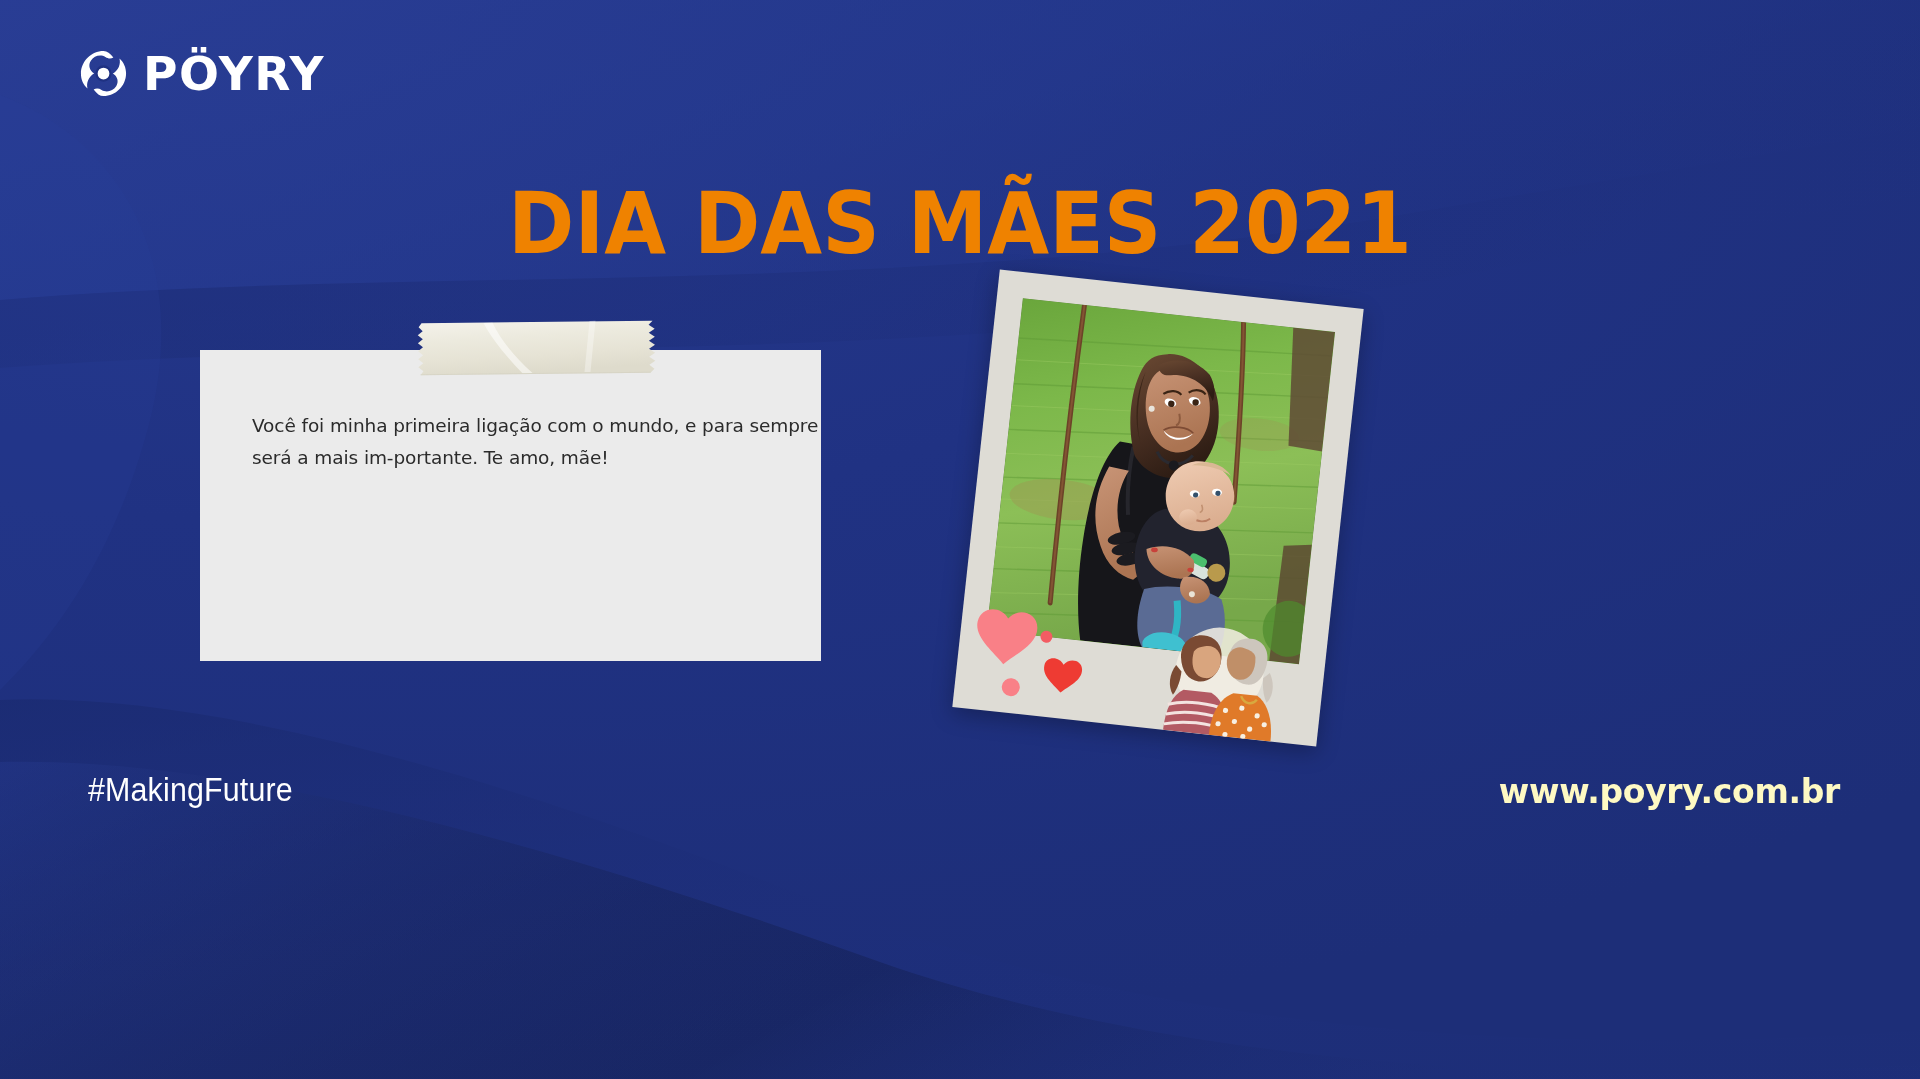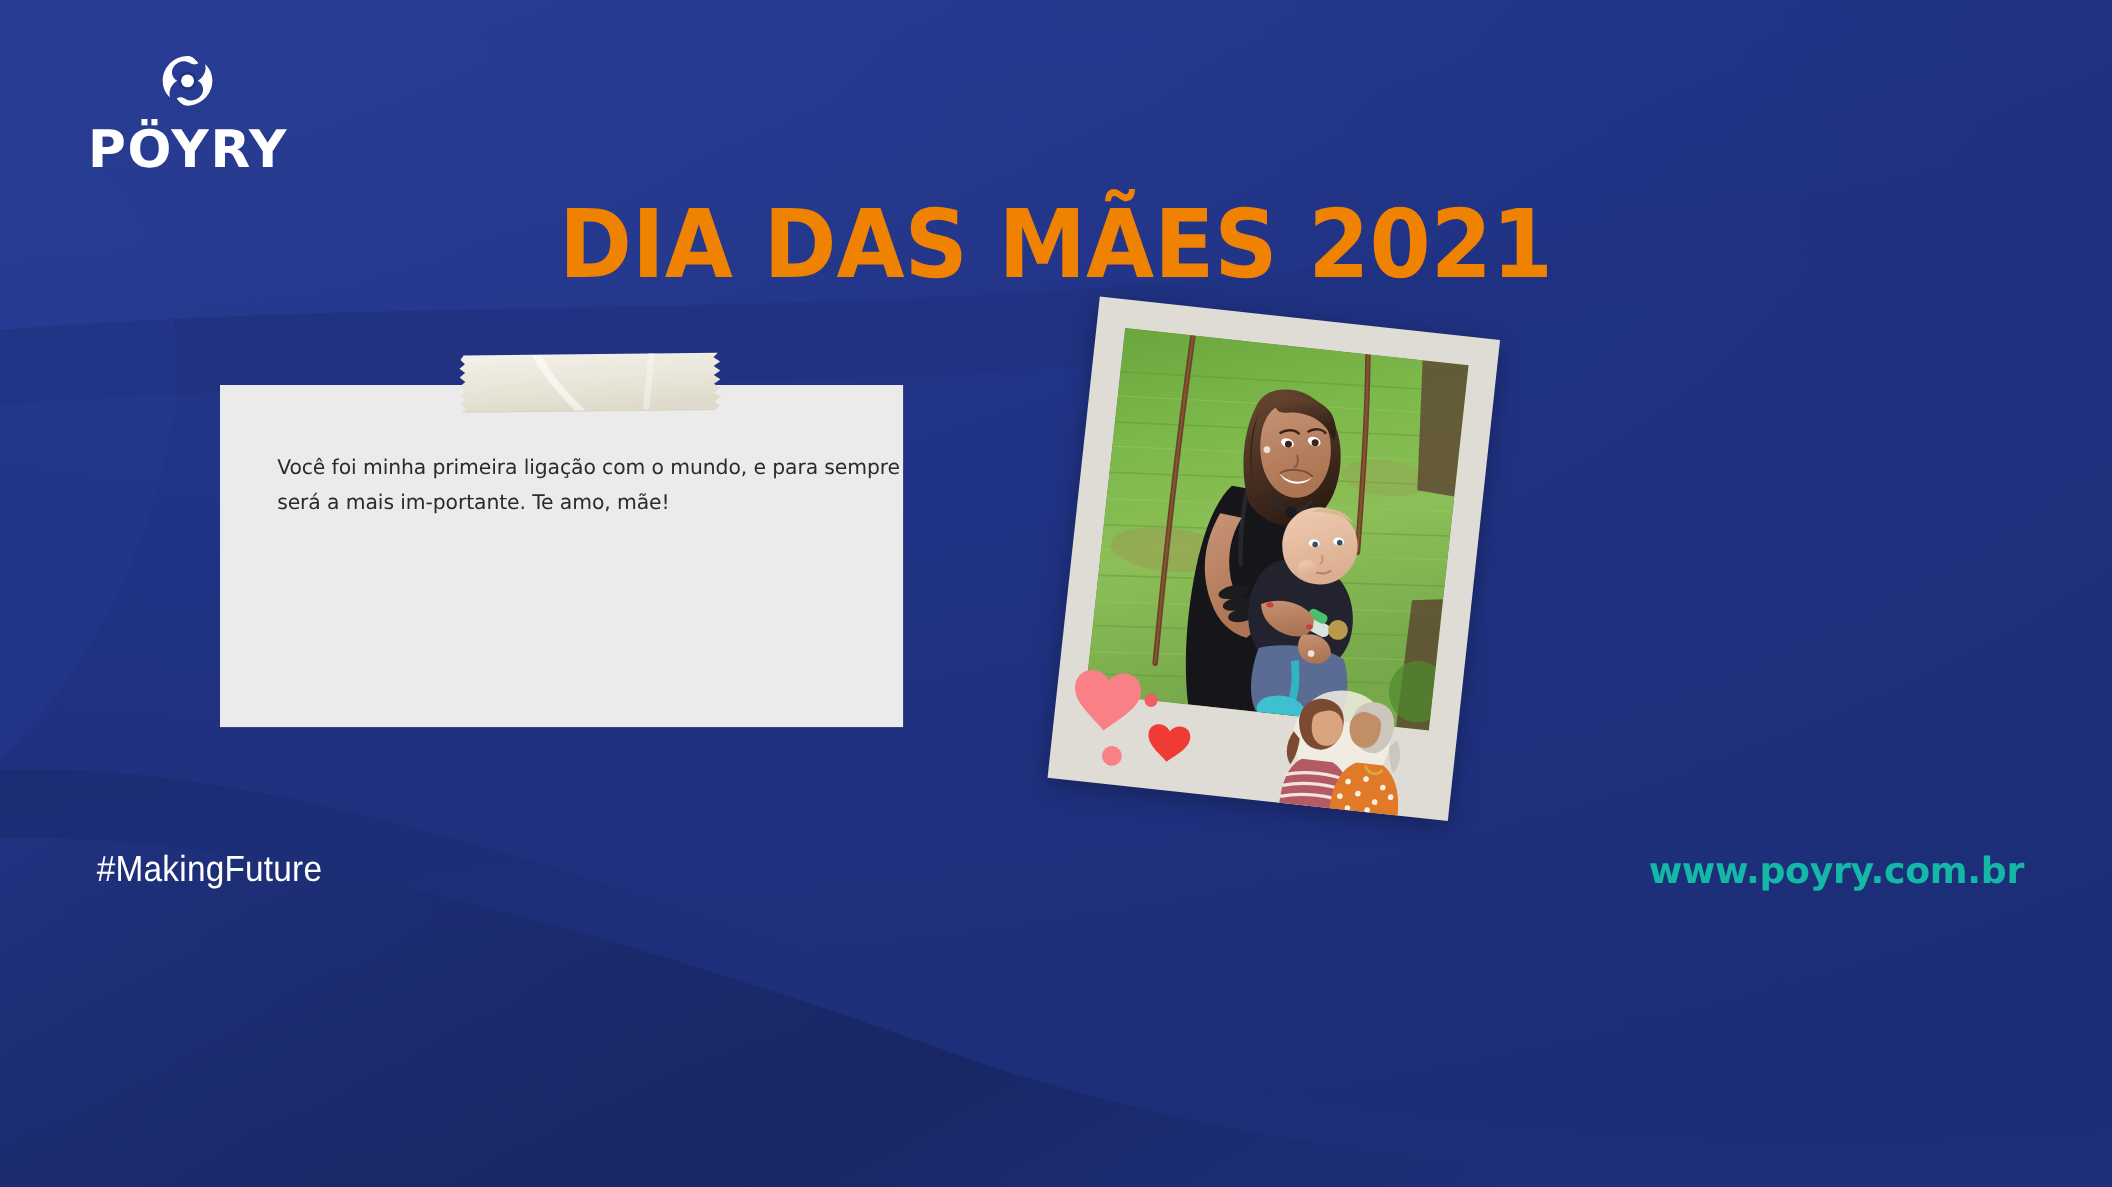--- a/index.html
+++ b/index.html
@@ -15,21 +15,21 @@
   #bg-base {
     position:absolute; inset:0;
     background:
       radial-gradient(120% 90% at 18% 8%,  #26398d 0%, #203283 45%, #1d2e78 100%);
   }
   .wave { position:absolute; left:0; top:0; width:1920px; height:1079px; }
 
   
   #logo {
     position:absolute; left:80px; top:50px;
-    display:flex; align-items:center; gap:16px;flex-direction:column;
+    display:flex; align-items:center; gap:16px;
   }
   #logo-mark { width:47px; height:47px; display:block; }
   #logo-word {
     color:#ffffff;
     font-size:47px;
     font-weight:bold;
     letter-spacing:1.5px;
     font-family:"DejaVu Sans", sans-serif;
     line-height:1;
   }
@@ -100,21 +100,21 @@
     position:absolute; left:88px; top:771px;
     color:#ffffff;
     font-size:33px;
     font-family:"Liberation Sans", sans-serif;
     letter-spacing:0.2px;
     transform:scaleX(0.92);
     transform-origin:left center;
   }
   #website {
     position:absolute; right:80px; top:772px;
-    color:#14b8a6;
+    color:#fef9c3;
     font-size:33px;
     font-weight:bold;
     font-family:"DejaVu Sans", sans-serif;
     letter-spacing:-0.3px;
   }
 </style>
 </head>
 <body>
 
 <div id="bg-layer">

